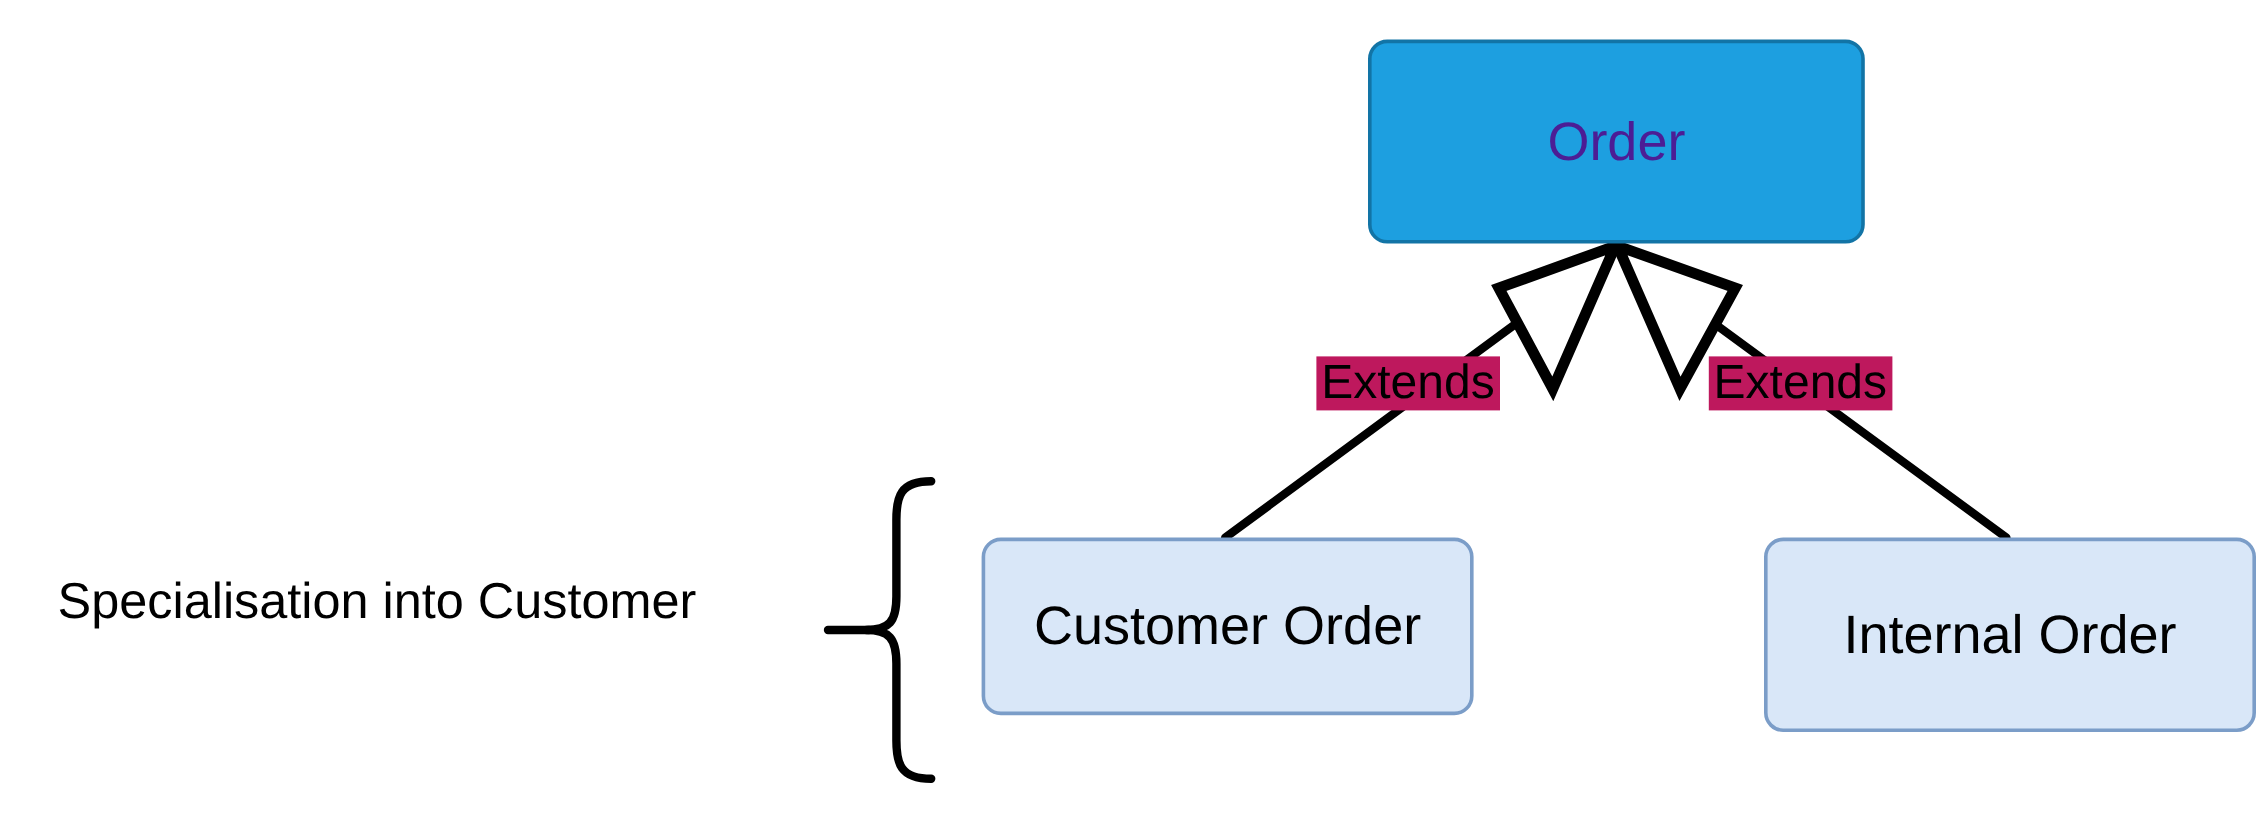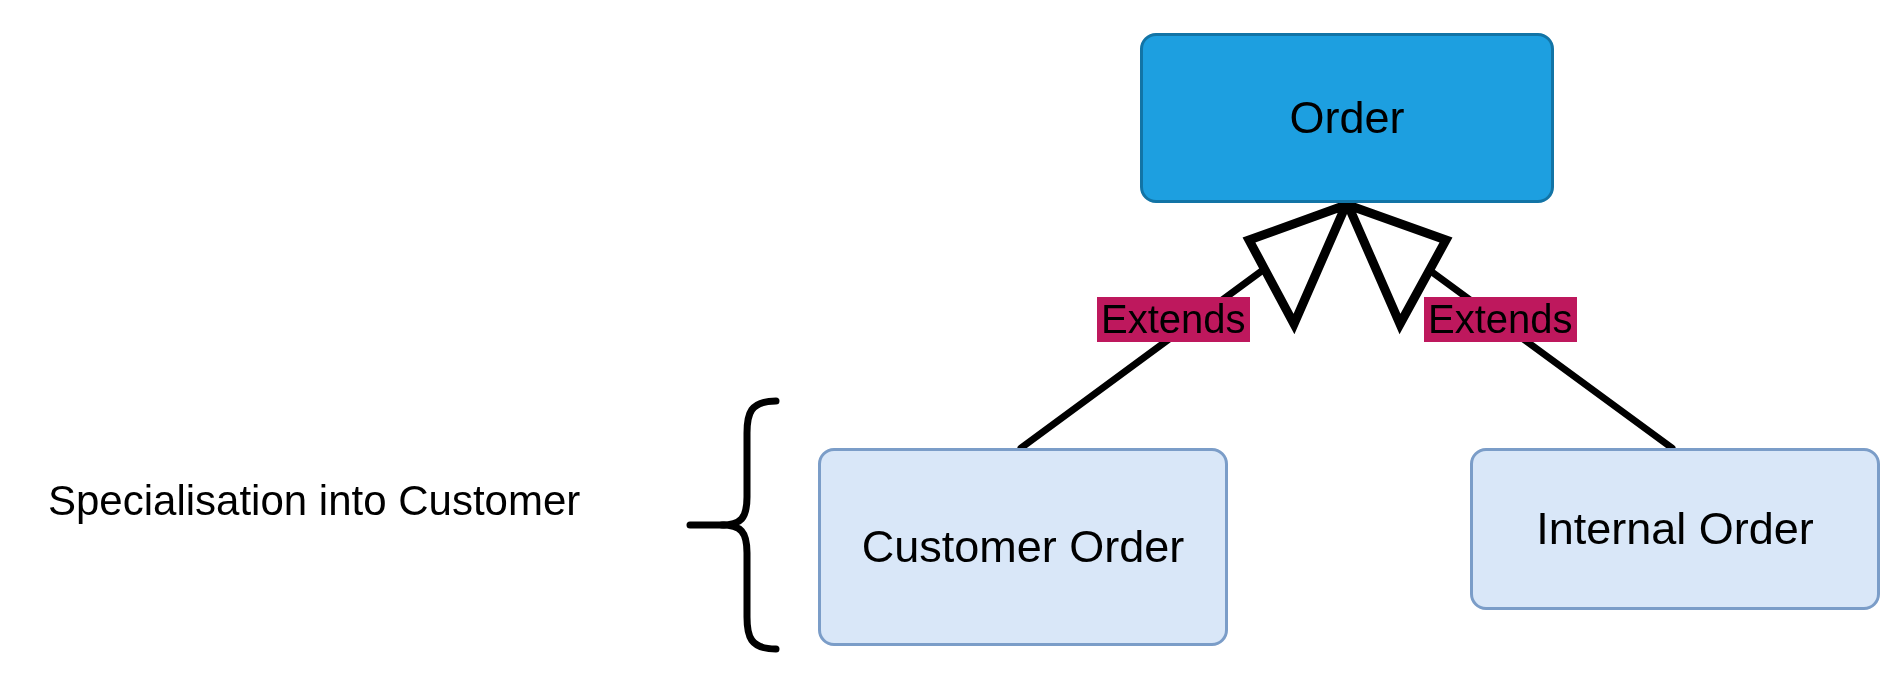--- a/index.html
+++ b/index.html
@@ -35,35 +35,35 @@
     line-height: 1.15;
   }
   .node-parent {
     left: 1140px;
     top: 33px;
     width: 414px;
     height: 170px;
     background: #1D9FE0;
     border: 3px solid #1274A6;
     border-radius: 16px;
-    color: #000000;
+    color: #4c1d95;
     font-size: 45px;
   }
   .node-child {
     background: #D9E7F8;
     border: 3px solid #7B9DC8;
     border-radius: 16px;
     color: #000000;
     font-size: 45px;
   }
   .node-child-left {
     left: 818px;
     top: 448px;
     width: 410px;
-    height: 198px;
+    height: 148px;
   }
   .node-child-right {
     left: 1470px;
     top: 448px;
     width: 410px;
     height: 162px;
   }
   .edge-label {
     position: absolute;
     font-size: 40px;

